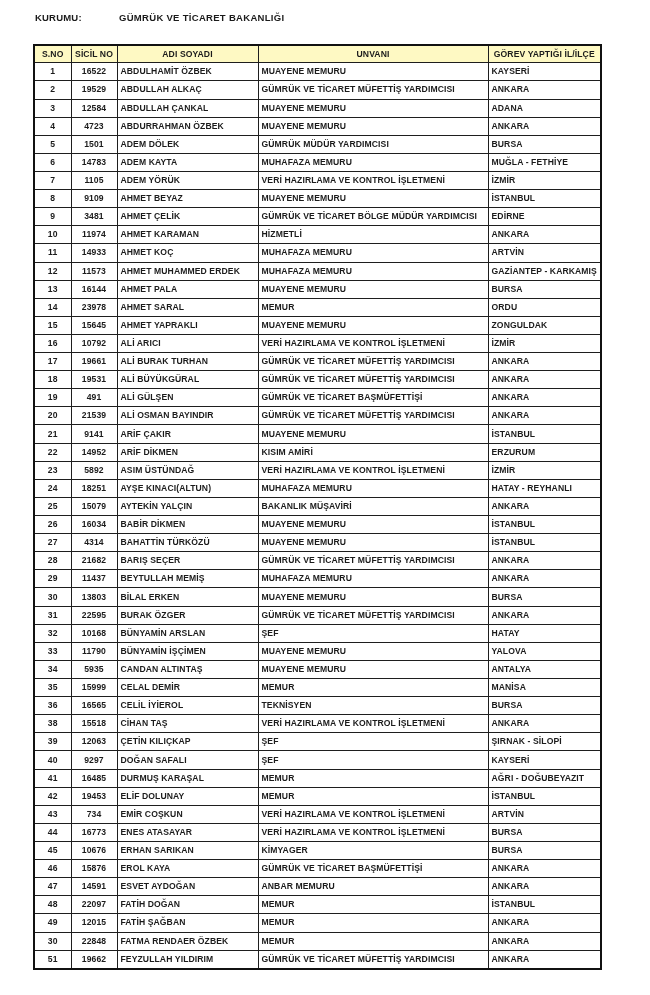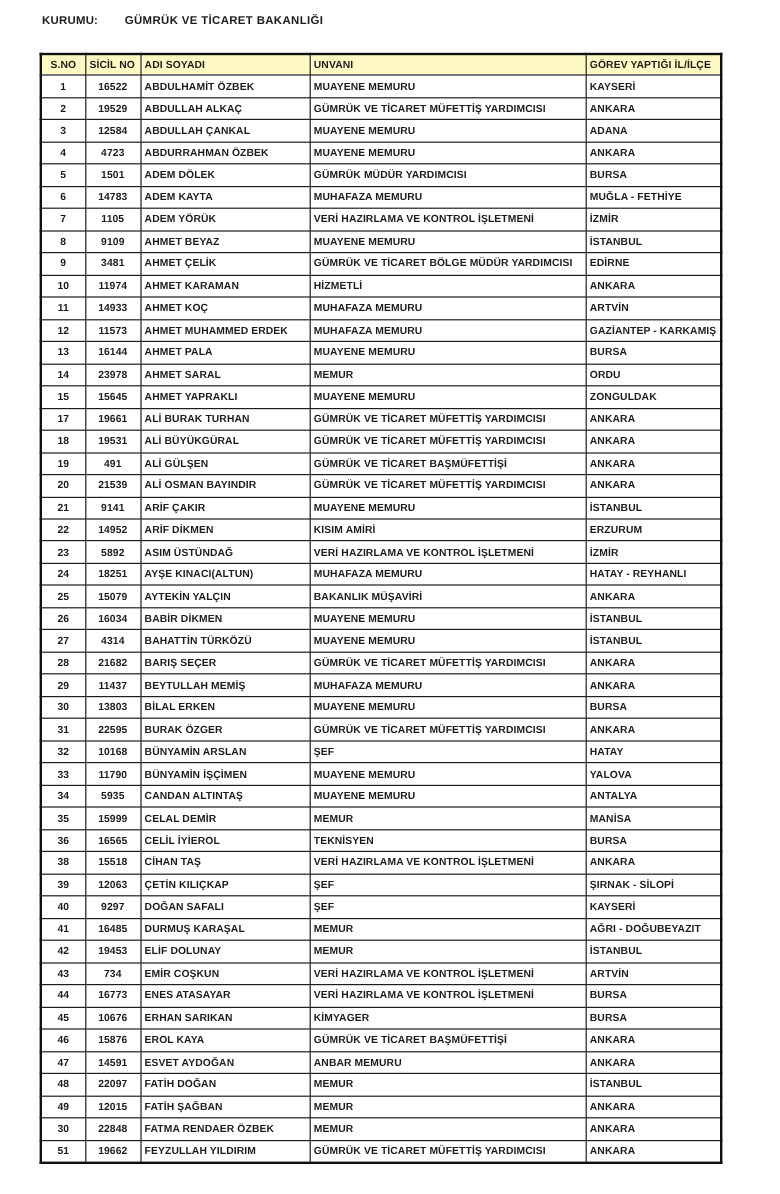--- a/index.html
+++ b/index.html
@@ -7,37 +7,37 @@
     width:650px;height:995px;position:relative;overflow:hidden;
     font-family:"Liberation Sans","DejaVu Sans",sans-serif;
     color:#1b1b1b;
     -webkit-font-smoothing:antialiased;
   }
   .kurumu{
     position:absolute;top:12px;left:35px;
     font-size:9.5px;font-weight:700;letter-spacing:.2px;
     display:flex;
   }
-  .kurumu .lbl{width:69px;}
+  .kurumu .lbl{width:84px;}
   .kurumu .val{letter-spacing:.3px;}
   table.list{
     position:absolute;left:33px;top:44px;
     width:567px;height:926px;
     border-collapse:collapse;table-layout:fixed;
     background:#fff;
   }
   table.list th,table.list td{
     border:1.4px solid #1e1e1e;
     font-size:8.6px;font-weight:700;
     padding:0 3px;line-height:1.05;
     overflow:hidden;white-space:nowrap;
     letter-spacing:.1px;
   }
   table.list{border:2px solid #111;}
-  th{text-align:left;letter-spacing:.15px;}
+  th{text-align:center;letter-spacing:.15px;}
   td.c,th.c{text-align:center;padding:0 1px;}
   
   table.list th{background:#fef9c3;}
   tr{height:17.8px;}
 </style>
 </head>
 <body>
 
 <div class="kurumu">
   <span class="lbl">KURUMU:</span>
@@ -161,20 +161,27 @@
         <td>ORDU</td>
       </tr>
       <tr>
         <td class="c">15</td>
         <td class="c">15645</td>
         <td>AHMET YAPRAKLI</td>
         <td>MUAYENE MEMURU</td>
         <td>ZONGULDAK</td>
       </tr>
       <tr>
+        <td class="c">16</td>
+        <td class="c">10792</td>
+        <td>ALİ ARICI</td>
+        <td>VERİ HAZIRLAMA VE KONTROL İŞLETMENİ</td>
+        <td>İZMİR</td>
+      </tr>
+      <tr>
         <td class="c">17</td>
         <td class="c">19661</td>
         <td>ALİ BURAK TURHAN</td>
         <td>GÜMRÜK VE TİCARET MÜFETTİŞ YARDIMCISI</td>
         <td>ANKARA</td>
       </tr>
       <tr>
         <td class="c">18</td>
         <td class="c">19531</td>
         <td>ALİ BÜYÜKGÜRAL</td>

